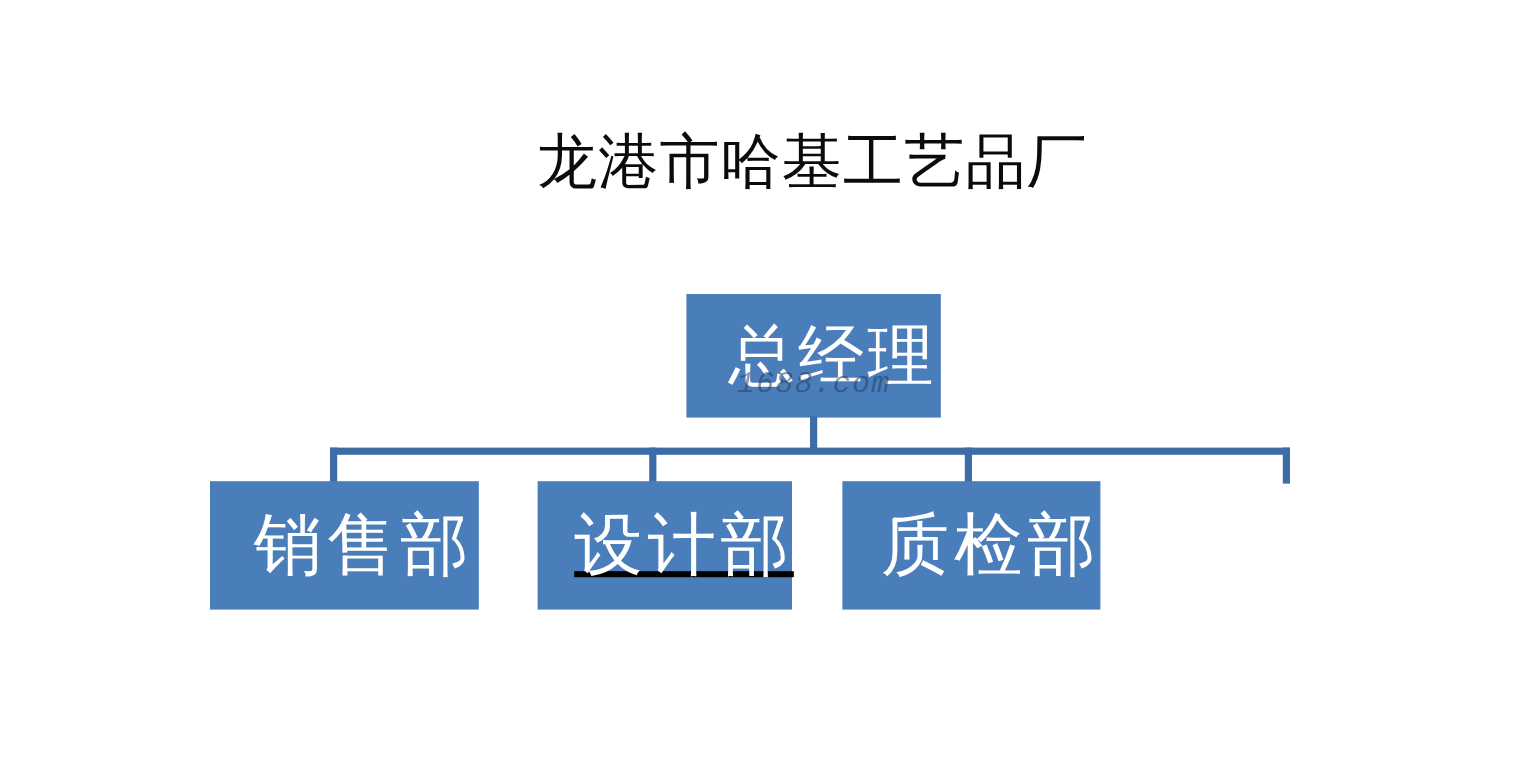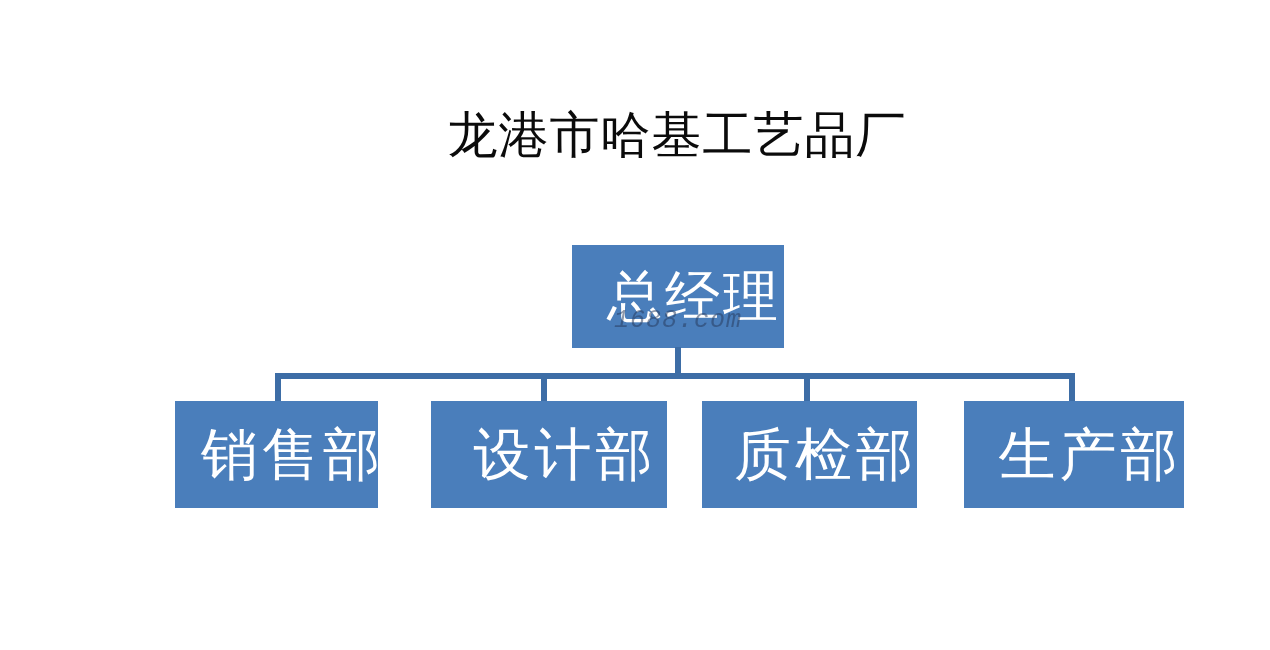--- a/index.html
+++ b/index.html
@@ -83,22 +83,22 @@
     font-size: 25px;
     line-height: 28px;
     color: rgba(38, 58, 92, 0.52);
     letter-spacing: 1px;
     z-index: 3;
     pointer-events: none;
     white-space: nowrap;
   }
 
   
-  #node-sales      { left: 133px; top: 401px; width: 203px; height: 107px; text-align: center; }
-  #node-design     { left: 389px; top: 401px; width: 236px; height: 107px; }
+  #node-sales      { left: 133px; top: 401px; width: 224px; height: 107px; text-align: center; }
+  #node-design     { left: 406px; top: 401px; width: 212px; height: 107px; text-decoration: underline; }
   #node-quality    { left: 660px; top: 401px; width: 215px; height: 107px; }
   #node-production { left: 922px; top: 401px; width: 220px; height: 107px; }
 
   
   .conn {
     position: absolute;
     background: #3d6da6;
   }
   
   #conn-root-stub {
@@ -149,17 +149,14 @@
   </div>
 
   <div class="node" id="node-design">
     <span class="node-label">设计部</span>
   </div>
 
   <div class="node" id="node-quality">
     <span class="node-label">质检部</span>
   </div>
 
-  <div class="node" id="node-production">
-    <span class="node-label">生产部</span>
-  </div>
 
 </div>
 
 </body></html>

